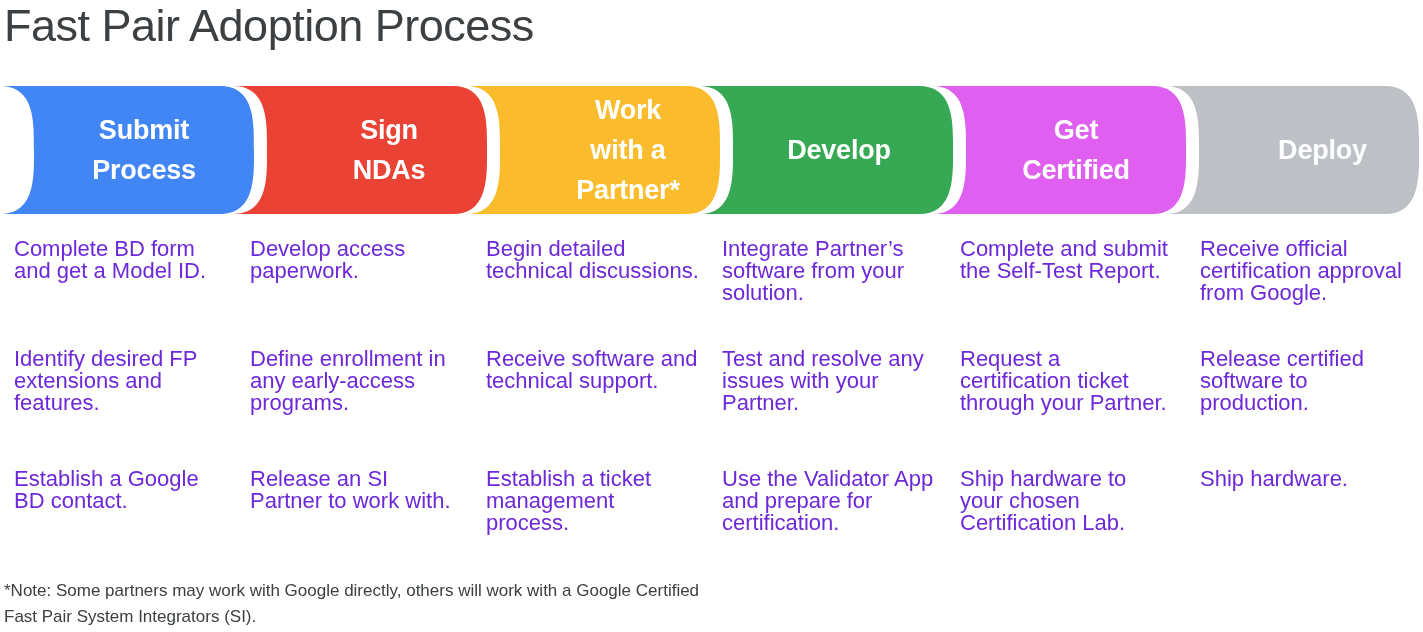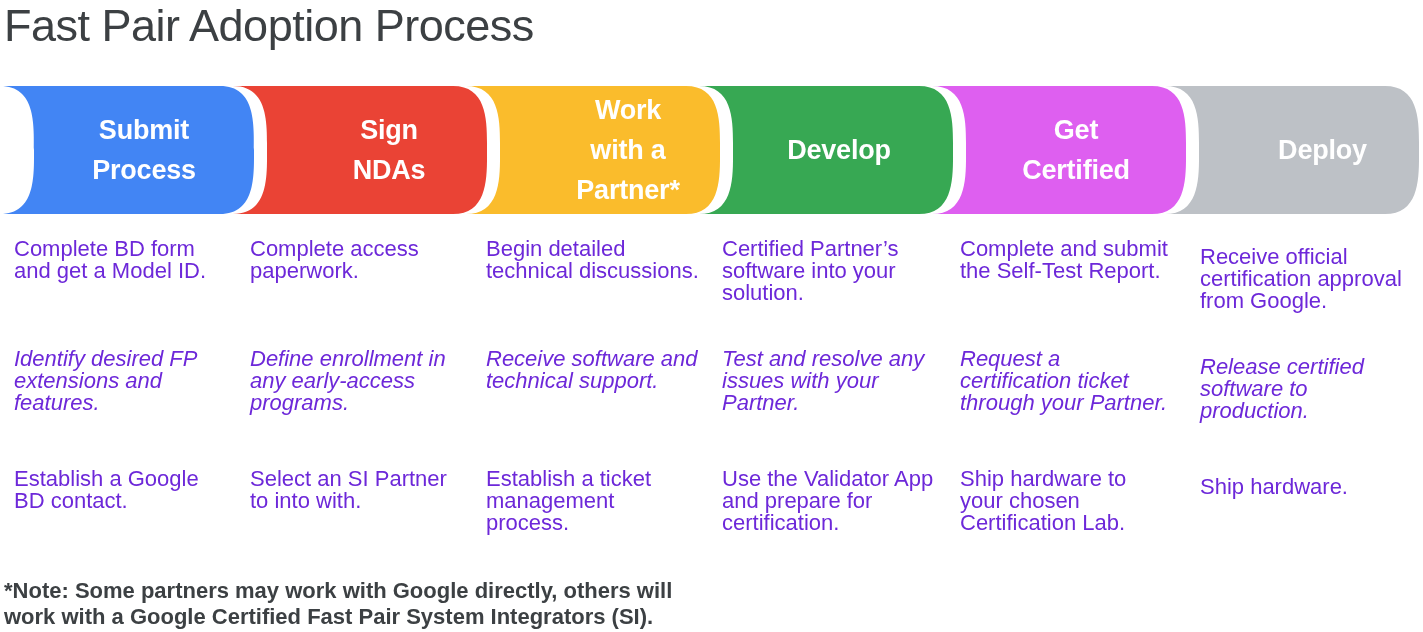--- a/index.html
+++ b/index.html
@@ -80,36 +80,35 @@
     width: 215px;
   }
   .detail-row {
     position: absolute;
     font-size: 22px;
     line-height: 22px;
     color: #6d28d9;
     font-weight: 400;
   }
   .r0 { top: 0px; }
-  .r1 { top: 110px; font-style: italic; }
+  .r1 { top: 110px; }
   .r2 { top: 230px; }
 
   
-  .detail-col.indent .detail-row { padding-left: 4px; margin-top: 8px; }
+  .detail-col.indent .detail-row { padding-left: 4px; }
 
   
   #footnote {
     position: absolute;
     left: 4px;
     top: 578px;
     width: 720px;
-    font-size: 22px;
+    font-size: 17px;
     line-height: 25.5px;
     color: #3c4043;
-    font-weight: bold;
   }
 </style>
 </head>
 <body>
 
 <div id="page">
 
   <h1 id="page-title">Fast Pair Adoption Process</h1>
 
   <div id="banner-strip">
@@ -147,31 +146,31 @@
       </div>
     </div>
 
   <div id="detail-grid">
       <div class="detail-col" style="left: 14px;">
         <div class="detail-row r0">Complete BD form and get a Model ID.</div>
         <div class="detail-row r1">Identify desired FP extensions and features.</div>
         <div class="detail-row r2">Establish a Google BD contact.</div>
       </div>
       <div class="detail-col" style="left: 250px;">
-        <div class="detail-row r0">Complete access paperwork.</div>
+        <div class="detail-row r0">Develop access paperwork.</div>
         <div class="detail-row r1">Define enrollment in any early-access programs.</div>
-        <div class="detail-row r2">Select an SI Partner to into with.</div>
+        <div class="detail-row r2">Release an SI Partner to work with.</div>
       </div>
       <div class="detail-col" style="left: 486px;">
         <div class="detail-row r0">Begin detailed technical discussions.</div>
         <div class="detail-row r1">Receive software and technical support.</div>
         <div class="detail-row r2">Establish a ticket management process.</div>
       </div>
       <div class="detail-col" style="left: 722px;">
-        <div class="detail-row r0">Certified Partner’s software into your solution.</div>
+        <div class="detail-row r0">Integrate Partner’s software from your solution.</div>
         <div class="detail-row r1">Test and resolve any issues with your Partner.</div>
         <div class="detail-row r2">Use the Validator App and prepare for certification.</div>
       </div>
       <div class="detail-col" style="left: 960px;">
         <div class="detail-row r0">Complete and submit the Self-Test Report.</div>
         <div class="detail-row r1">Request a certification ticket through your Partner.</div>
         <div class="detail-row r2">Ship hardware to your chosen Certification Lab.</div>
       </div>
       <div class="detail-col indent" style="left: 1196px;">
         <div class="detail-row r0">Receive official certification approval from Google.</div>

